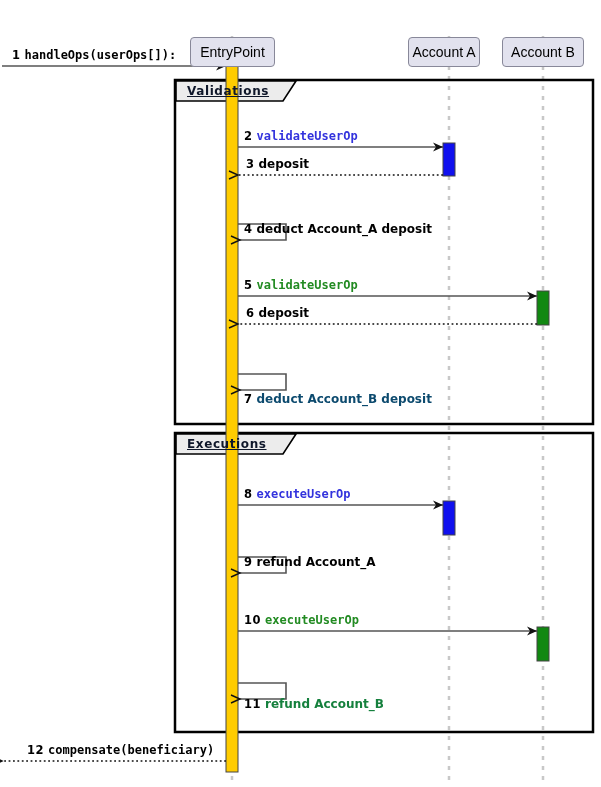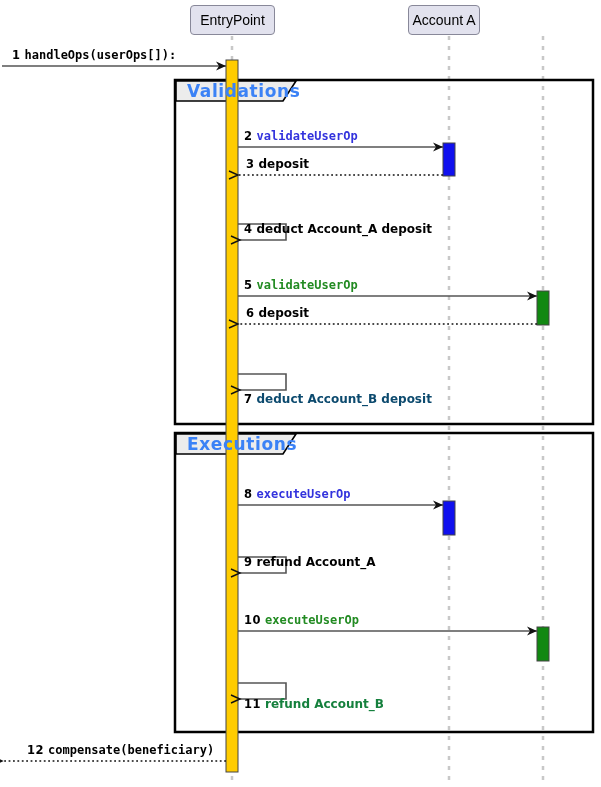--- a/index.html
+++ b/index.html
@@ -3,30 +3,30 @@
 <meta charset="utf-8">
 <style>
   html,body{margin:0;padding:0;background:#ffffff;}
   body{width:601px;height:787px;position:relative;overflow:hidden;
        font-family:"Liberation Sans",sans-serif;}
   #diagram{position:absolute;left:0;top:0;width:601px;height:787px;}
   .participant{
     position:absolute;box-sizing:border-box;
     background:#e2e2ee;border:1px solid #888899;border-radius:4px;
     display:flex;align-items:center;justify-content:center;
-    font-family:"Liberation Sans",sans-serif;font-size:14px;color:#000;
+    font-family:"Liberation Sans",sans-serif;font-size:14px;color:#000;margin-top:32px;
   }
   .msg-num{font-family:"DejaVu Sans",sans-serif;font-weight:bold;font-size:11.5px;color:#000;letter-spacing:0.5px;}
   .msg-txt-mono{font-family:"DejaVu Sans Mono","Liberation Mono",monospace;font-size:12px;font-weight:bold;}
   .msg-txt-sans{font-family:"DejaVu Sans","Liberation Sans",sans-serif;font-size:12px;color:#000;font-weight:bold;}
   .msg-row{position:absolute;display:flex;align-items:baseline;gap:4px;white-space:nowrap;}
   .frag-label{
     position:absolute;font-family:"DejaVu Sans","Liberation Sans",sans-serif;
-    font-weight:bold;font-size:17px;color:#3b82f6;letter-spacing:0.6px;
-    display:flex;align-items:center;padding-left:12px;box-sizing:border-box;
+    font-weight:bold;font-size:12px;color:#0f172a;letter-spacing:0.6px;
+    display:flex;align-items:center;padding-left:12px;box-sizing:border-box;text-decoration:underline;
   }
 </style>
 </head>
 <body>
 
 <div id="diagram">
   <svg id="svg-layer" width="601" height="787" style="position:absolute;left:0;top:0;">
     <defs>
       <marker id="ah-open" markerWidth="12" markerHeight="12" refX="10" refY="5" orient="auto" markerUnits="userSpaceOnUse">
         <path d="M1,1 L10,5 L1,9" fill="none" stroke="#111111" stroke-width="1.4"></path>
@@ -65,20 +65,23 @@
       <line x1="238" y1="631" x2="537" y2="631" stroke="#555555" stroke-width="1.6" marker-end="url(#ah-solid)"></line>
       <path d="M238,683 L286,683 L286,699 L240,699" fill="none" stroke="#555555" stroke-width="1.6" marker-end="url(#ah-open-l)"></path>
       <line x1="226" y1="761" x2="2" y2="761" stroke="#111111" stroke-width="1.5" marker-end="url(#ah-open-l)" stroke-dasharray="1.8 2.6"></line>
     </svg>
 
   <div class="participant" id="head-entrypoint" style="left:190px;top:5px;width:85px;height:30px;">
     <span>EntryPoint</span>
   </div>
   <div class="participant" id="head-account-a" style="left:408px;top:5px;width:72px;height:30px;">
     <span>Account A</span>
+  </div>
+  <div class="participant" id="head-account-b" style="left:502px;top:5px;width:82px;height:30px;">
+    <span>Account B</span>
   </div>
 
   <div class="frag-label" id="frag-label-validations" style="left:175px;top:80px;width:122px;height:21px;">
     <span>Validations</span>
   </div>
   <div class="frag-label" id="frag-label-executions" style="left:175px;top:433px;width:122px;height:21px;">
     <span>Executions</span>
   </div>
 
   <div id="msg-text-layer">

